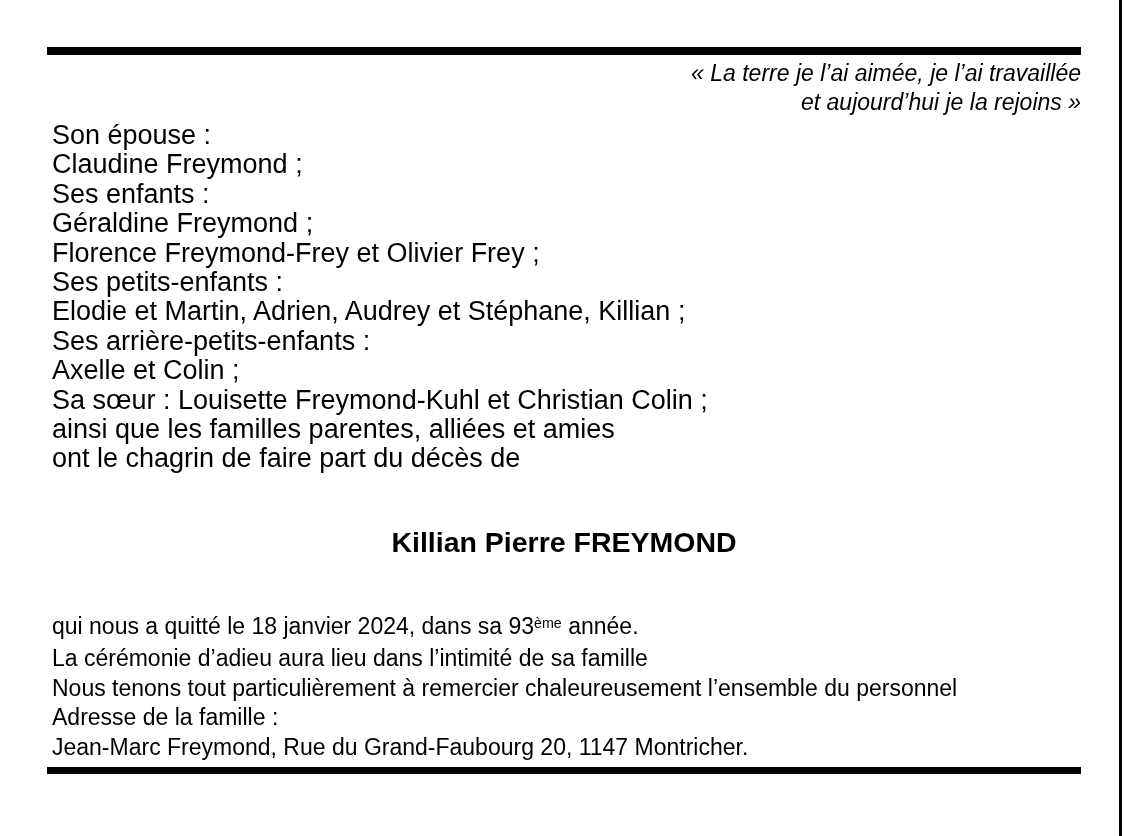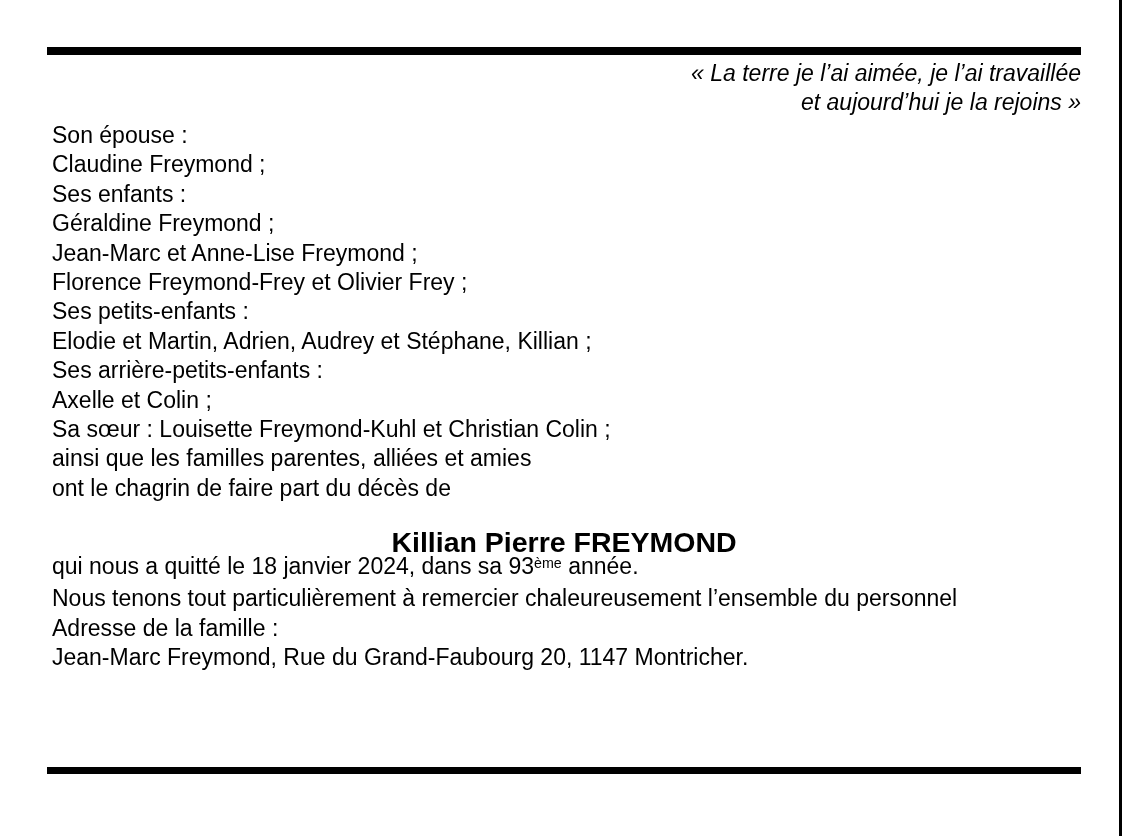--- a/index.html
+++ b/index.html
@@ -18,30 +18,30 @@
 
   .quote {
     position: absolute; top: 59px; right: 43px;
     text-align: right; font-style: italic;
     font-size: 23px; line-height: 28.5px;
     white-space: nowrap;
     margin-left: 24px;
   }
   .family {
     position: absolute; left: 52px; top: 121px;
-    font-size: 23px; line-height: 29.4px;
+    font-size: 27px; line-height: 29.4px;
     white-space: nowrap;
   }
   .deceased-title {
     position: absolute; left: 47px; top: 526px; width: 1034px;
     text-align: center; font-weight: bold; font-size: 28.5px;
     white-space: nowrap;
   }
   .details {
-    position: absolute; left: 52px; top: 552px;
+    position: absolute; left: 52px; top: 612px;
     font-size: 23px; line-height: 29.4px;
     white-space: nowrap;
   }
   .b { font-weight: normal; }
   sup { font-size: 62%; vertical-align: baseline; position: relative; top: -0.45em; }
 </style>
 </head>
 <body>
 
 <div>
@@ -51,35 +51,35 @@
   <div class="quote">
     <div>« La terre je l’ai aimée, je l’ai travaillée</div>
     <div>et aujourd’hui je la rejoins »</div>
   </div>
 
   <div class="family">
       <div class="text-line"><span>Son épouse :</span></div>
       <div class="text-line"><span>Claudine </span><span class="b">Freymond</span><span> ;</span></div>
       <div class="text-line"><span>Ses enfants :</span></div>
       <div class="text-line"><span>Géraldine </span><span class="b">Freymond</span><span> ;</span></div>
-      <div class="text-line"><span>Jean-Marc et Anne-Lise </span><span class="b">Freymond</span><span> ;</span></div>
       <div class="text-line"><span>Florence </span><span class="b">Freymond-Frey</span><span> et Olivier </span><span class="b">Frey</span><span> ;</span></div>
       <div class="text-line"><span>Ses petits-enfants :</span></div>
       <div class="text-line"><span>Elodie et Martin, Adrien, Audrey et Stéphane, Killian ;</span></div>
       <div class="text-line"><span>Ses arrière-petits-enfants :</span></div>
       <div class="text-line"><span>Axelle et Colin ;</span></div>
       <div class="text-line"><span>Sa sœur : Louisette </span><span class="b">Freymond-Kuhl</span><span> et Christian </span><span class="b">Colin</span><span> ;</span></div>
       <div class="text-line"><span>ainsi que les familles parentes, alliées et amies</span></div>
       <div class="text-line"><span>ont le chagrin de faire part du décès de</span></div>
     </div>
 
   <div class="deceased-title">Killian Pierre FREYMOND</div>
 
   <div class="details">
       <div class="text-line"><span>qui nous a quitté le 18 janvier 2024, dans sa 93</span><sup>ème</sup><span> année.</span></div>
+      <div class="text-line"><span>La cérémonie d’adieu aura lieu dans l’intimité de sa famille</span></div>
       <div class="text-line"><span>Nous tenons tout particulièrement à remercier chaleureusement l’ensemble du personnel</span></div>
       <div class="text-line"><span>Adresse de la famille :</span></div>
       <div class="text-line"><span>Jean-Marc Freymond, Rue du Grand-Faubourg 20, 1147 Montricher.</span></div>
     </div>
 
   <div id="bottom-rule" class="rule"></div>
 
   <div id="page-edge" class="rule"></div>
 
 </div>

